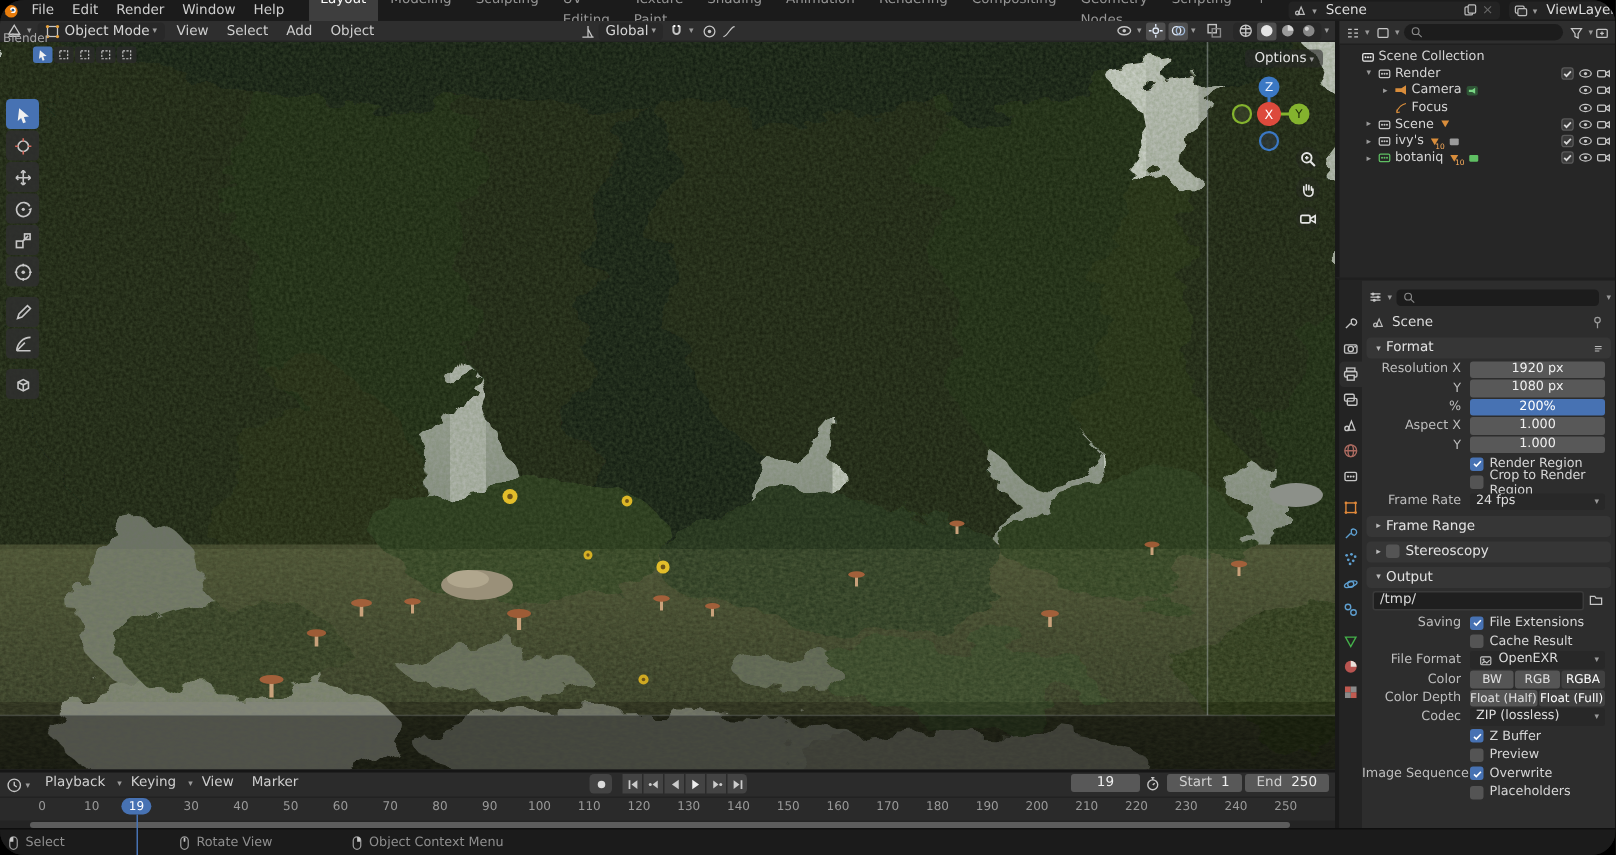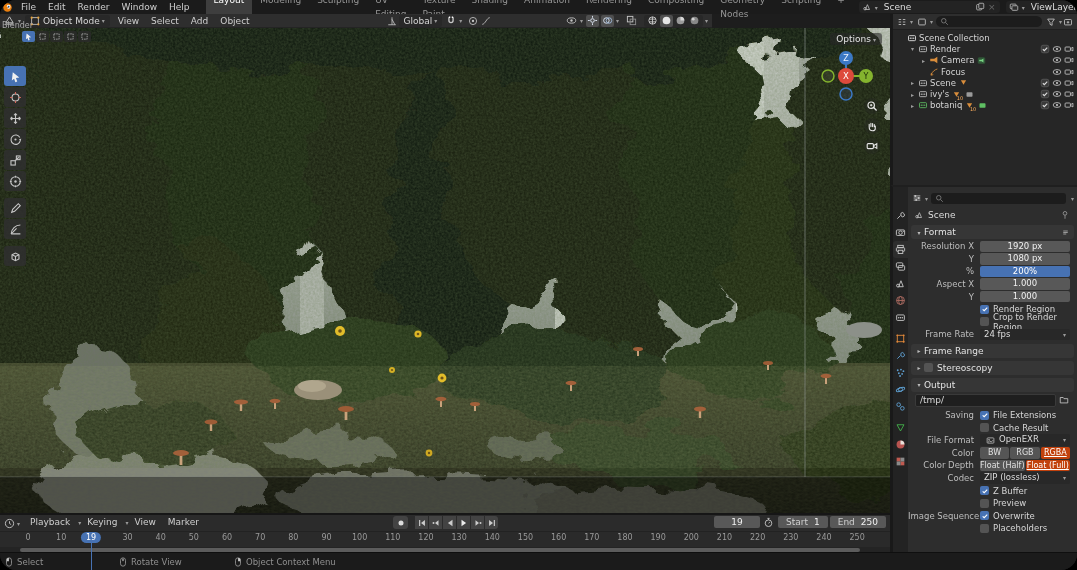--- a/index.html
+++ b/index.html
@@ -8,21 +8,21 @@
   svg{display:block}
   
   #topbar{position:absolute;left:0;top:0;width:1077px;height:14px;background:#1b1b1b;display:flex;align-items:center;}
   .menu{padding:0 6px;line-height:14px;color:#cfcfcf;cursor:default;}
   .ws-tab{padding:0 8px;line-height:14px;color:#969696;}
   .ws-tab.active{background:#3e3e3e;color:#fff;}
   .id-block{display:flex;align-items:center;background:#232323;border-radius:3px;height:12px;margin-left:6px;padding:0 2px;}
   .id-block .nm{padding:0 6px;color:#ddd;min-width:84px;}
   .mini-ic{width:12px;height:12px;display:inline-flex;align-items:center;justify-content:center;}
   
-  #vp-header{position:absolute;left:0;top:14px;width:712px;height:14px;background:#2e2e2e;display:flex;align-items:center;border-bottom:1px solid #242424;box-sizing:border-box;}
+  #vp-header{position:absolute;left:0;top:14px;width:890px;height:14px;background:#2e2e2e;display:flex;align-items:center;border-bottom:1px solid #242424;box-sizing:border-box;}
   .hdr-btn{display:flex;align-items:center;background:#282828;border-radius:3px;height:12px;padding:0 5px;margin-right:2px;color:#d6d6d6;}
   .hdr-ic{width:13px;height:12px;display:inline-flex;align-items:center;justify-content:center;}
   .hdr-ic.on{background:#4f4f4f;border-radius:2px;}
   .car{font-size:6px;color:#9a9a9a;margin-left:2px;}
   #window-label{position:absolute;left:2px;top:21px;font-size:8px;color:#a8a8a8;z-index:30;}
   
   #viewport{position:absolute;left:0;top:28px;width:890px;height:485px;background:#30342f;}
   #tool-settings{position:absolute;left:22px;top:3px;display:flex;gap:1px;z-index:5;}
   .ts-btn{width:13px;height:11px;background:#2b2b2bcc;border-radius:2px;display:flex;align-items:center;justify-content:center;}
   .ts-btn.active{background:#4772b3;}
@@ -60,21 +60,21 @@
   .sec .right{margin-left:auto;}
   .prow{display:flex;align-items:center;height:12.6px;padding:0 7px 0 0;}
   .prow.sp{margin-top:0;}
   .prow .lbl{width:66px;text-align:right;color:#bdbdbd;padding-right:6px;flex:none;font-size:8.5px;white-space:nowrap;}
   .prow .val{flex:1;background:#585858;border-radius:2px;text-align:center;color:#f0f0f0;height:11.5px;line-height:11.5px;font-size:8.5px;}
   .prow .val.active{background:#4772b3;color:#fff;}
   .prow .val.enum{background:#282828;text-align:left;padding:0 4px;display:flex;align-items:center;color:#ddd;}
   .prow .val.enum .car{margin-left:auto;}
   .seg{flex:1;display:flex;gap:1px;}
   .seg span{flex:1;background:#555;text-align:center;height:11.5px;line-height:11.5px;border-radius:2px;font-size:8px;color:#e0e0e0;white-space:nowrap;}
-  .seg span.on{background:#c2410c;color:#fff;text-decoration:underline;}
+  .seg span.on{background:#404040;color:#fff;}
   .chkwrap{flex:1;display:flex;align-items:center;gap:4px;color:#d6d6d6;font-size:8.5px;}
   .cb{width:9px;height:9px;border-radius:2px;background:#545454;flex:none;display:flex;align-items:center;justify-content:center;}
   .cb.on{background:#4772b3;}
   .pathrow{display:flex;align-items:center;margin:2px 7px 2px 7px;gap:2px;}
   .pathrow .pf{flex:1;background:#1f1f1f;border:1px solid #3a3a3a;border-radius:2px;height:11px;line-height:11px;padding:0 4px;color:#d8d8d8;}
   
   #timeline{position:absolute;left:0;top:513px;width:890px;height:39px;background:#2b2b2b;border-top:2px solid #161616;box-sizing:border-box;}
   #tl-header{height:16px;display:flex;align-items:center;position:relative;}
   #tl-transport{position:absolute;left:393px;top:1px;display:flex;align-items:center;gap:1px;}
   .tp-btn{width:13px;height:13px;background:#434343;display:flex;align-items:center;justify-content:center;}

